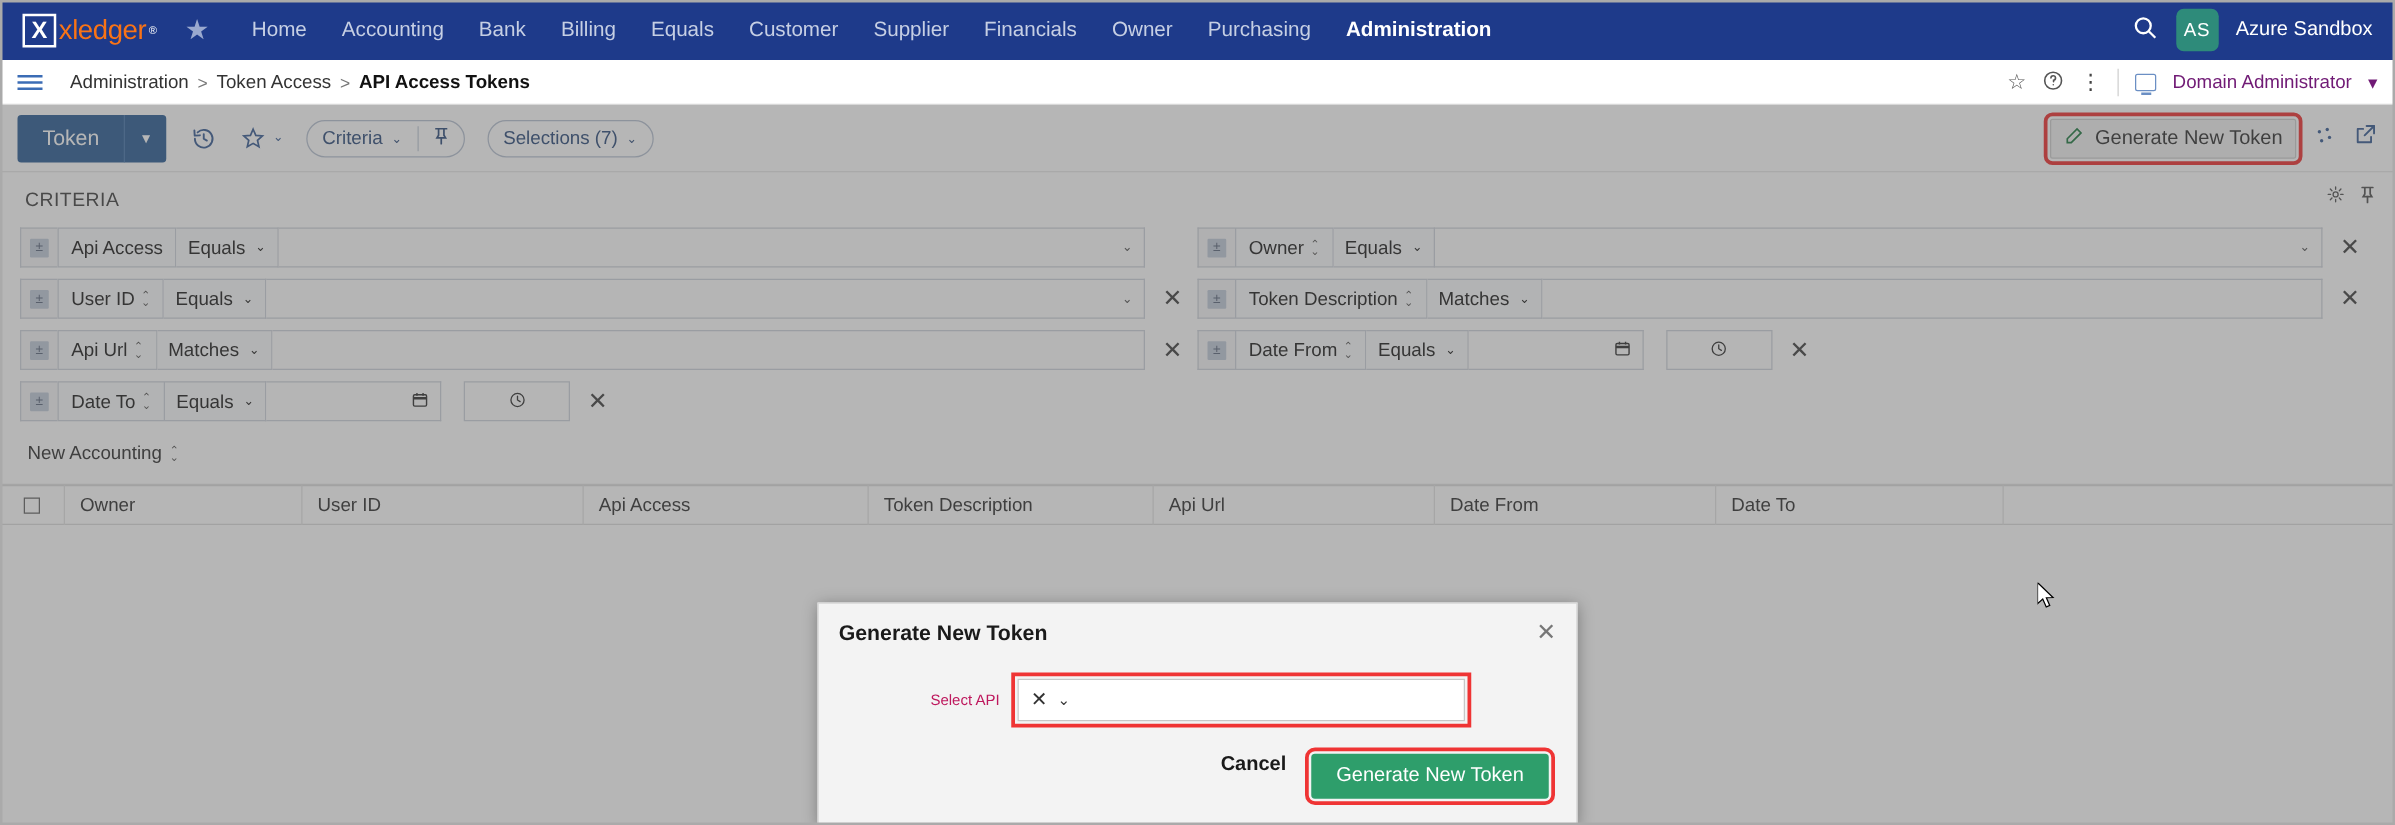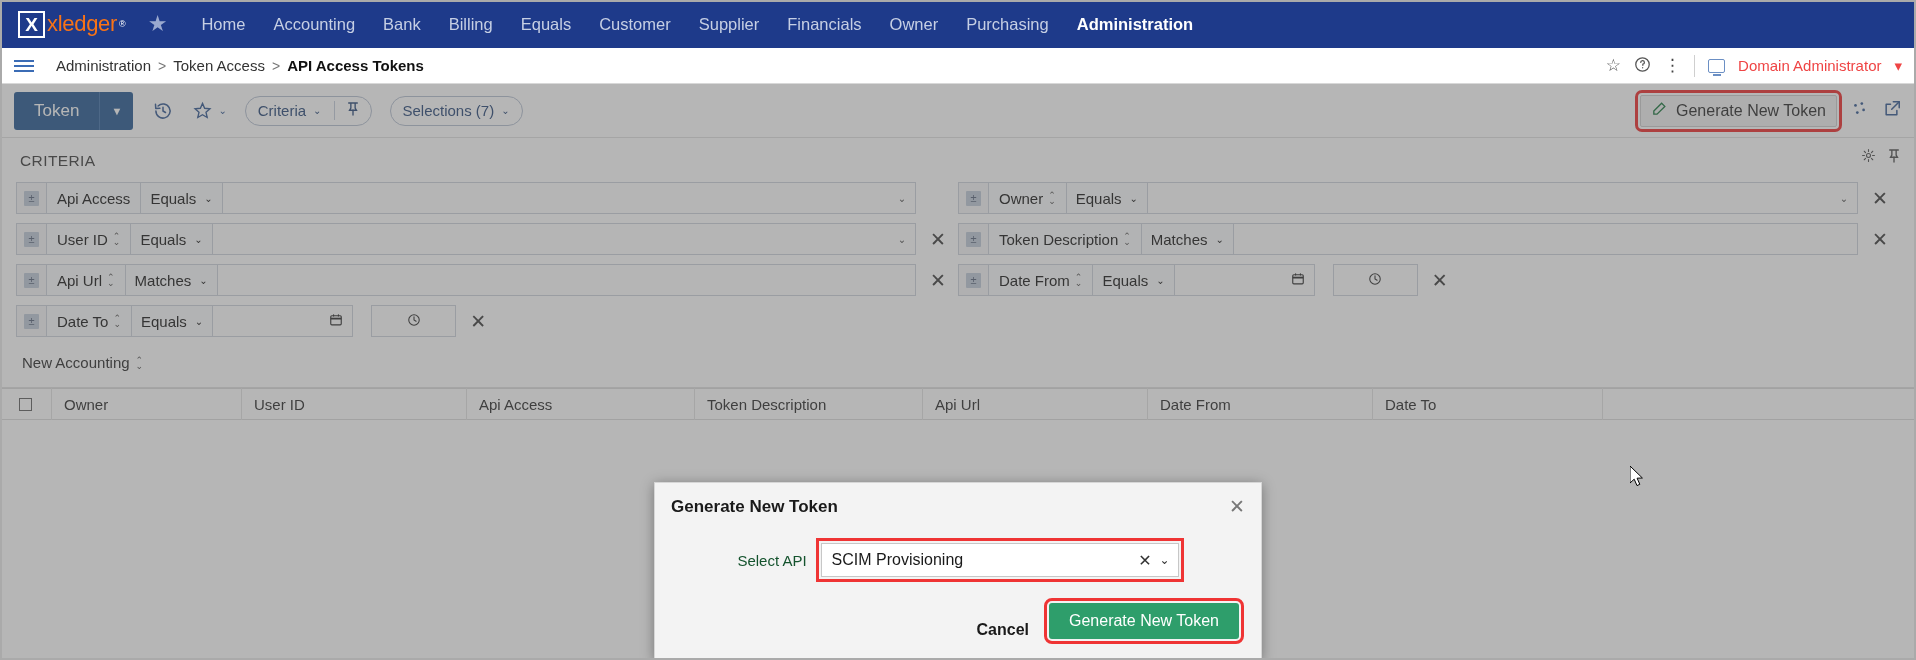--- a/index.html
+++ b/index.html
@@ -58,21 +58,21 @@
   .hamburger span {
     display:block; height: 2px; background: #3b6cb5; margin: 3px 0;
   }
   .crumb { font-size: 15px; color: #333; }
   .crumb.final { font-weight: bold; color:#111; }
   .crumb-sep { color:#777; font-size: 14px; margin: 0 7px; }
   .crumb-right { margin-left:auto; display:flex; align-items:center; gap:13px; }
   .ic-gray { color:#555; font-size:17px; line-height:1; }
   .vdots { color:#444; font-size: 17px; letter-spacing:0; line-height:1;}
   .crumb-div { width:1px; height:22px; background:#cfcfcf; }
-  .domain-adm { font-size: 15px; color:#ef4444; }
+  .domain-adm { font-size: 15px; color:#701a75; }
   .monitor {
     width:17px; height:14px; border:1.6px solid #6b8fc4; border-radius:2px;
     position:relative; display:inline-block;
   }
   .monitor::after{
     content:""; position:absolute; left:4px; bottom:-4px; width:8px;
     height:2px; background:#6b8fc4;
   }
 
   
@@ -206,31 +206,31 @@
     display:flex; align-items:flex-start; padding: 14px 16px 0 16px;
   }
   .modal-title { font-size:17px; font-weight:bold; color:#1a1a1a; }
   .modal-x {
     margin-left:auto; color:#777; font-size:19px; cursor:pointer; line-height:1;
   }
   .modal-body {
     display:flex; align-items:center; justify-content:center; gap:14px;
     margin-top: 26px; padding: 0 20px;
   }
-  .sel-label { font-size:15px; color:#14532d; }
+  .sel-label { font-size:12px; color:#be185d; }
   .combo {
     width: 358px; height: 34px; background:#ffffff; border:1px solid #c7c7c7;
     display:flex; align-items:center; padding: 0 8px 0 10px; font-size:16px;
     color:#1a1a1a; cursor:pointer;
   }
   .combo-val { flex:1; }
   .combo-clear { color:#333; font-size:16px; margin-right:8px; cursor:pointer; }
   .combo-caret { color:#333; font-size:12px; }
   .modal-foot {
-    display:flex; align-items:flex-end; justify-content:flex-end; gap:20px;
+    display:flex; align-items:flex-start; justify-content:flex-end; gap:20px;
     padding: 0 22px; margin-top: 26px;
   }
   .cancel-btn {
     font-size:16px; font-weight:bold; color:#1a1a1a; cursor:pointer;
     background:none; border:none; font-family:inherit;
   }
   .green-btn {
     background:#2e9e6b; color:#ffffff; font-size:16px; border:none;
     height: 36px; padding: 0 20px; border-radius:3px; cursor:pointer;
     font-family:inherit;
@@ -262,20 +262,30 @@
     <a class="navlink">Accounting</a>
     <a class="navlink">Bank</a>
     <a class="navlink">Billing</a>
     <a class="navlink">Equals</a>
     <a class="navlink">Customer</a>
     <a class="navlink">Supplier</a>
     <a class="navlink">Financials</a>
     <a class="navlink">Owner</a>
     <a class="navlink">Purchasing</a>
     <a class="navlink active">Administration</a>
+    <div class="nav-right">
+      <span class="search-ic">
+        <svg width="22" height="22" viewBox="0 0 24 24" fill="none" stroke="#ffffff" stroke-width="2">
+          <circle cx="10.5" cy="10.5" r="6.5"></circle>
+            <line x1="15.5" y1="15.5" x2="21" y2="21"></line>
+        </svg>
+      </span>
+      <div class="avatar">AS</div>
+      <span class="user-name">Azure Sandbox</span>
+    </div>
   </div>
 
   <div class="crumbbar">
     <div class="hamburger">
       <span></span>
         <span></span>
         <span></span>
     </div>
     <span class="crumb">Administration</span>
     <span class="crumb-sep">&gt;</span>
@@ -599,21 +609,20 @@
   </div>
 
   <div class="modal">
     <div class="modal-head">
       <div class="modal-title">Generate New Token</div>
       <div class="modal-x">✕</div>
     </div>
     <div class="modal-body">
       <span class="sel-label">Select API</span>
       <div class="combo annot-red">
-        <span class="combo-val">SCIM Provisioning</span>
         <span class="combo-clear">✕</span>
         <span class="combo-caret">⌄</span>
       </div>
     </div>
     <div class="modal-foot">
       <button class="cancel-btn">Cancel</button>
       <button class="green-btn annot-red">Generate New Token</button>
     </div>
   </div>
 

